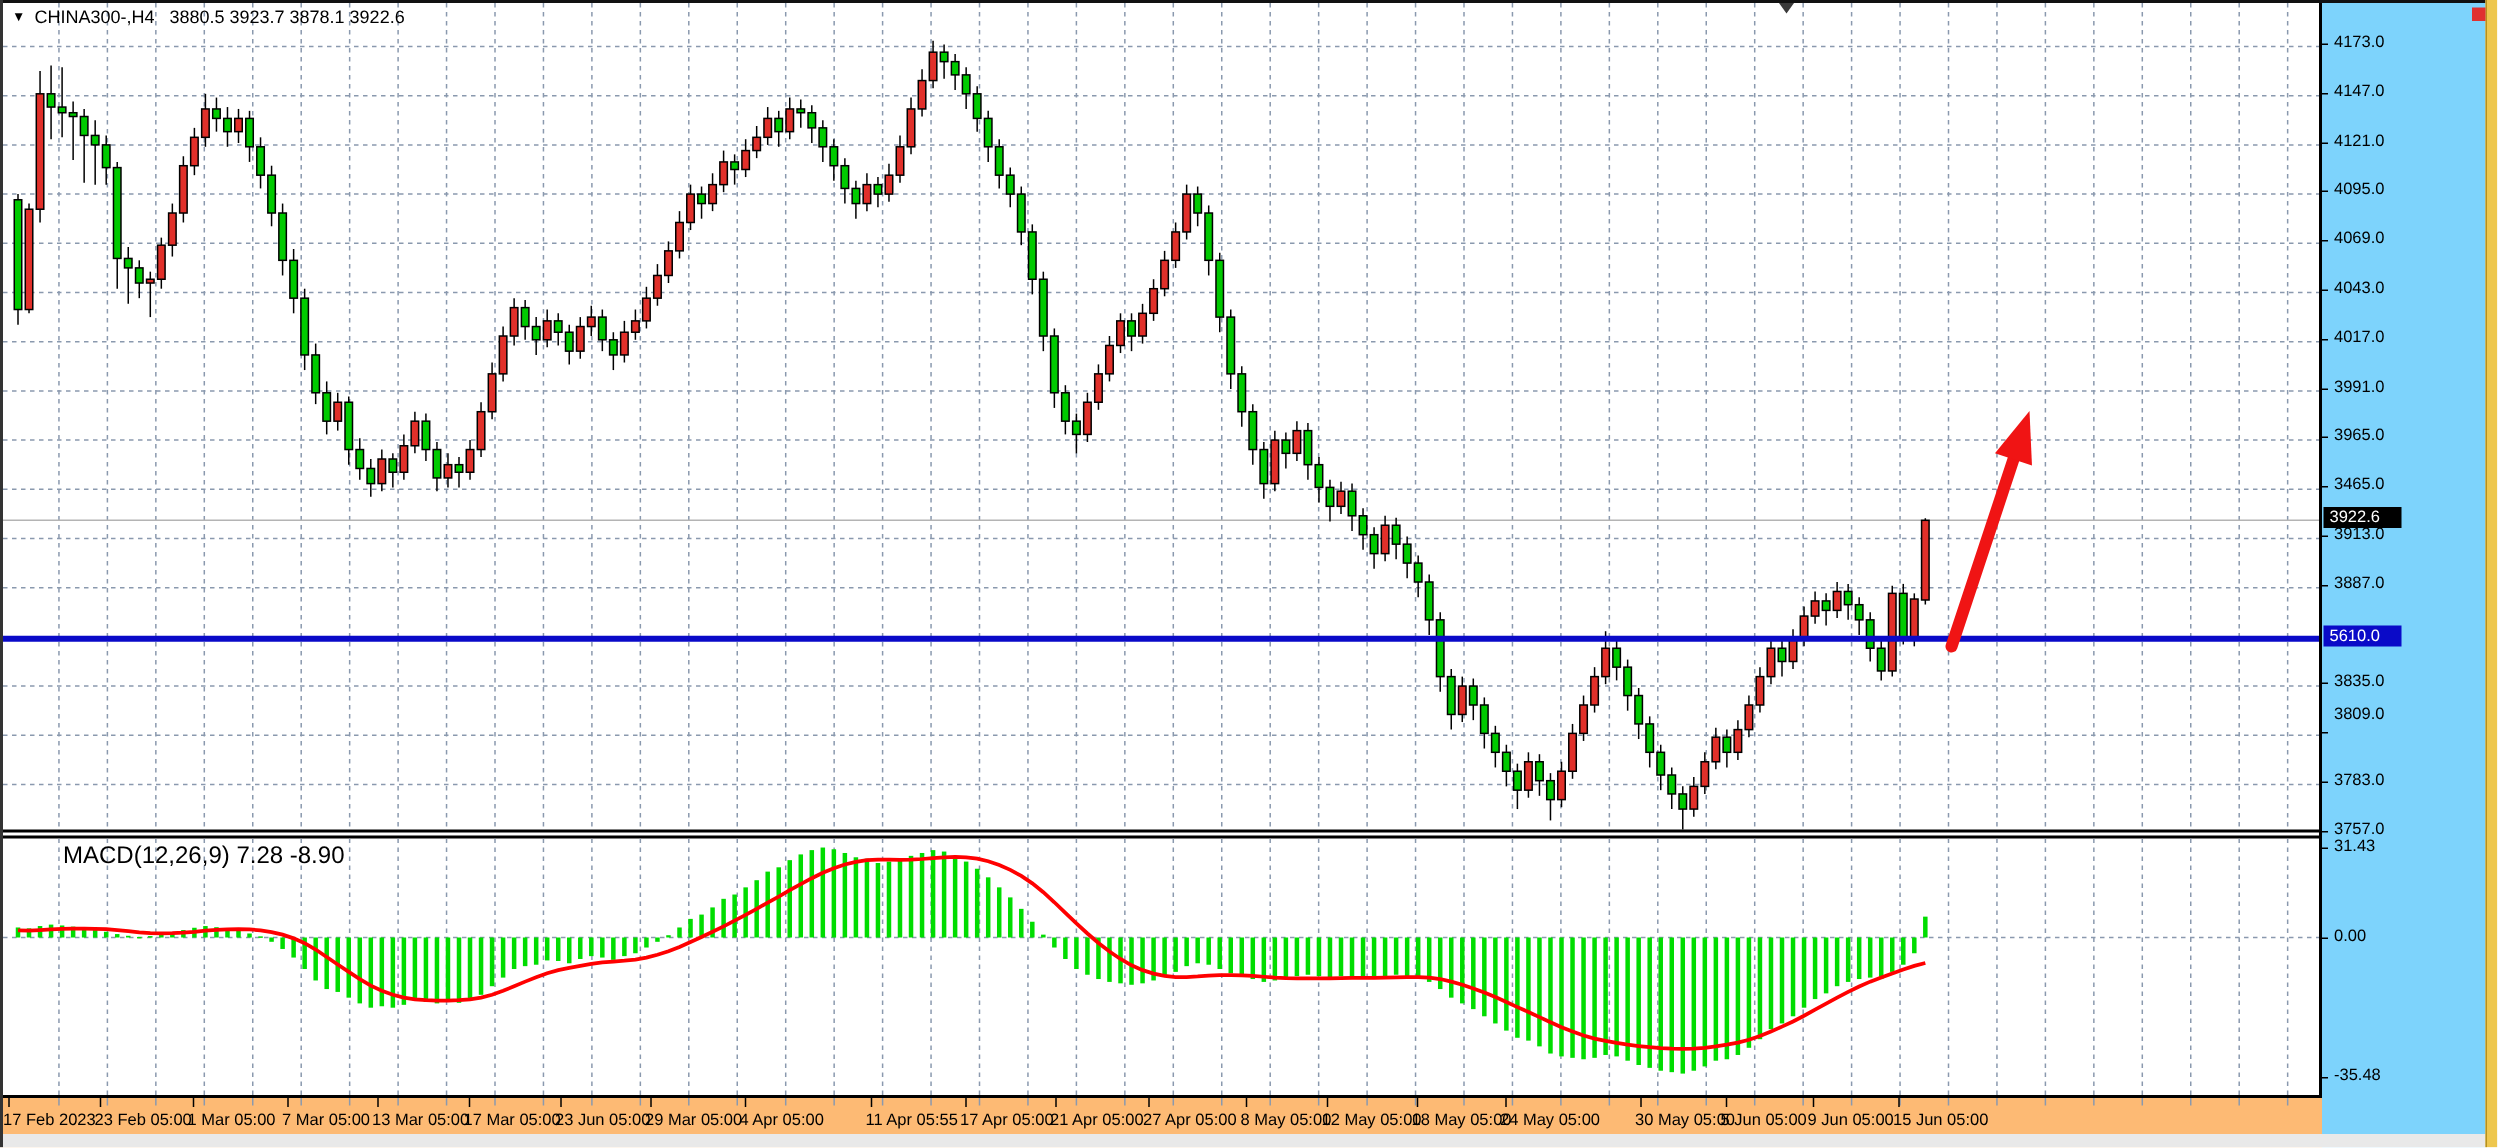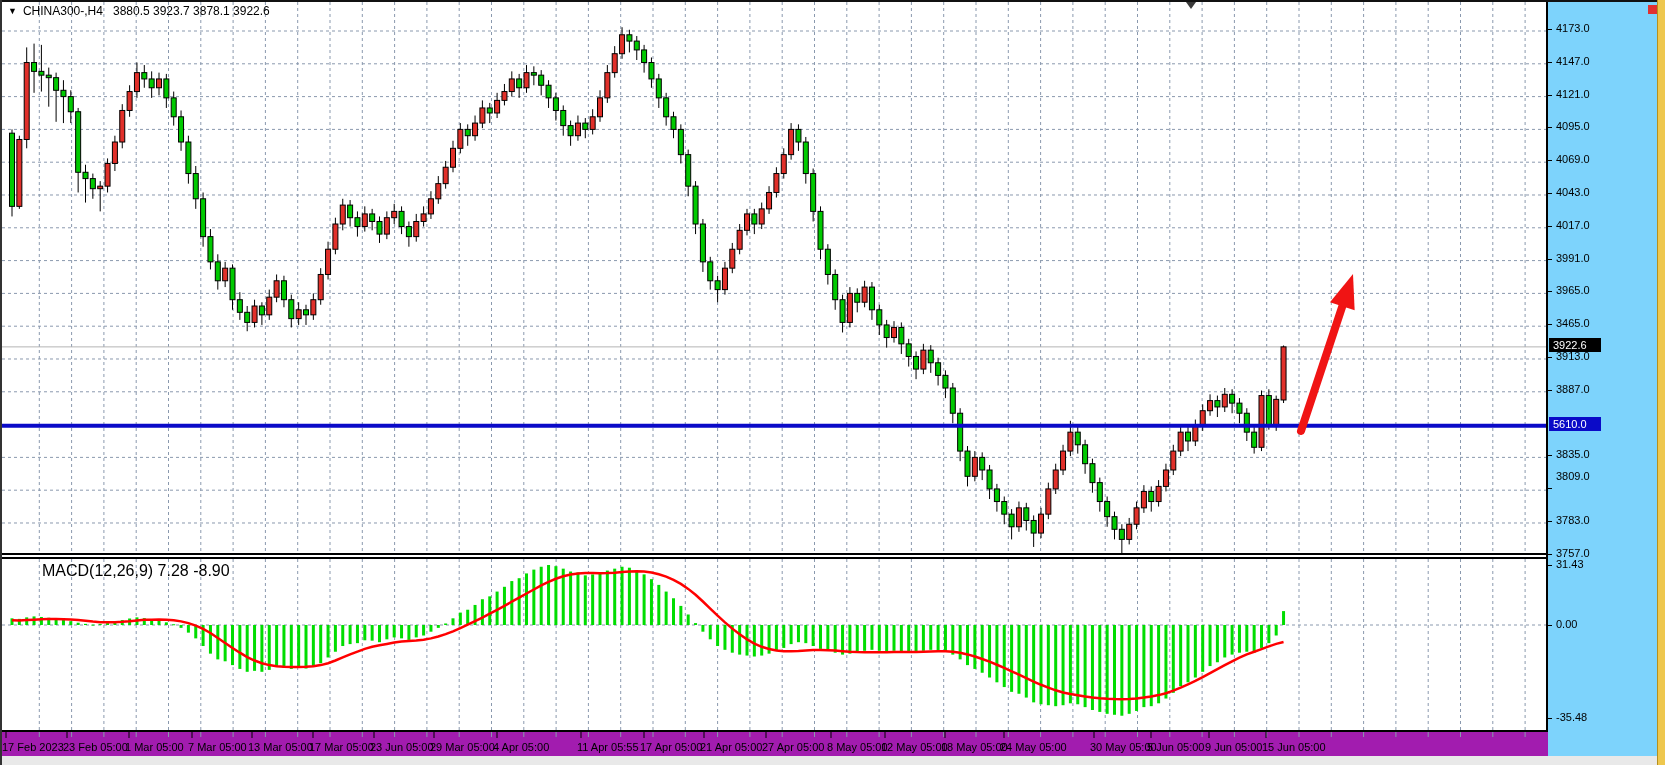--- a/index.html
+++ b/index.html
@@ -11,21 +11,21 @@
   .plot-main{left:2px;top:2px;width:1544px;height:552px;}
   .panel-sep{left:0;top:553px;width:1548px;height:6px;background:#fff;border-top:2px solid #000;border-bottom:2px solid #000;box-sizing:border-box;}
   .plot-macd{left:2px;top:559px;width:1544px;height:171px;}
   .bottom-border{left:0;top:730px;width:1548px;height:2px;background:#000;}
   .right-plot-border{left:1546px;top:0;width:2px;height:732px;background:#000;}
   .price-axis{left:1548px;top:0;width:109px;height:765px;background:#7dd3fc;}
   .axis-label{position:absolute;left:8px;font-size:11px;color:#000;white-space:nowrap;}
   .axis-tick{position:absolute;left:0;width:4px;height:1px;background:#000;}
   .price-tag{position:absolute;left:1px;width:52px;height:14px;line-height:14px;font-size:11px;
              color:#fff;text-align:left;padding-left:4px;box-sizing:border-box;white-space:nowrap;}
-  .time-axis{left:0;top:732px;width:1548px;height:33px;background:#a21caf;}
+  .time-axis{left:0;top:732px;width:1548px;height:33px;background:#fdba74;}
   .time-label{position:absolute;top:9px;font-size:11px;color:#000;white-space:nowrap;}
   .bottom-strip{left:0;top:756px;width:1665px;height:9px;background:#e9e9e9;}
   .right-strip{left:1657px;top:0;width:8px;height:765px;background:#eec74e;border-left:1px solid #b5901e;box-sizing:border-box;}
   .corner-marker{left:1648px;top:5px;width:9px;height:9px;background:#e03030;}
   .shift-marker{left:1186px;top:2px;width:0;height:0;border-left:5px solid transparent;
                 border-right:5px solid transparent;border-top:7px solid #3a3a3a;}
   .title-overlay{left:8px;top:4px;font-size:12px;color:#000;white-space:nowrap;}
   .title-overlay .dd{display:inline-block;font-size:9px;margin-right:6px;position:relative;top:-1px;cursor:pointer;}
   .title-overlay .sym{margin-right:10px;}
   .macd-label{left:8px;top:562px;font-size:16px;color:#000;white-space:nowrap;margin-left:34px;}

